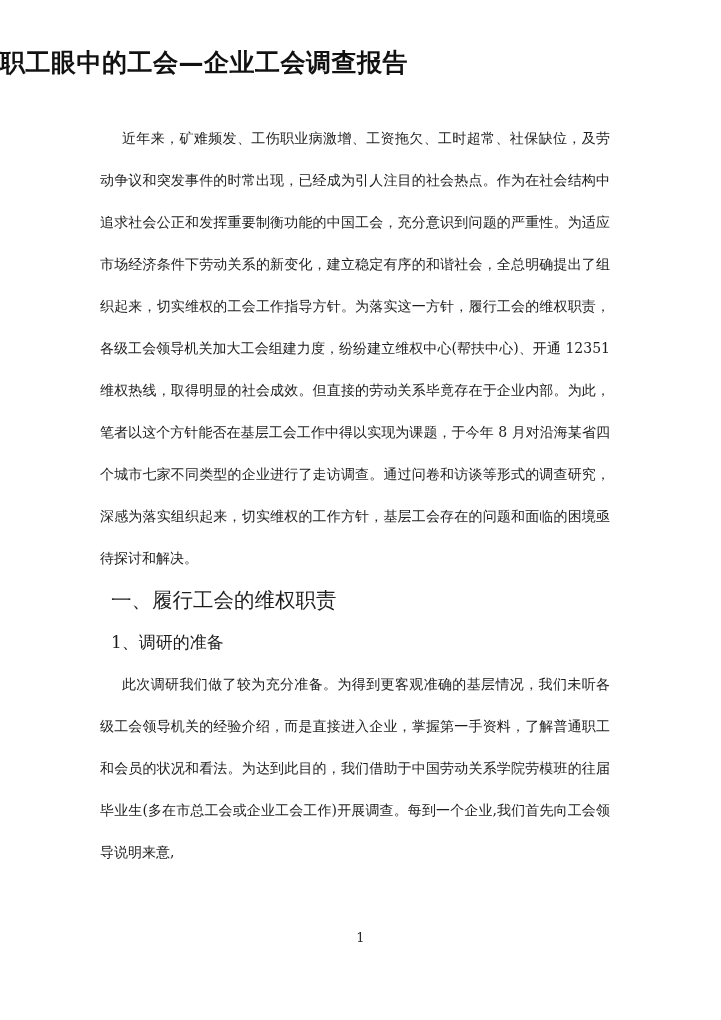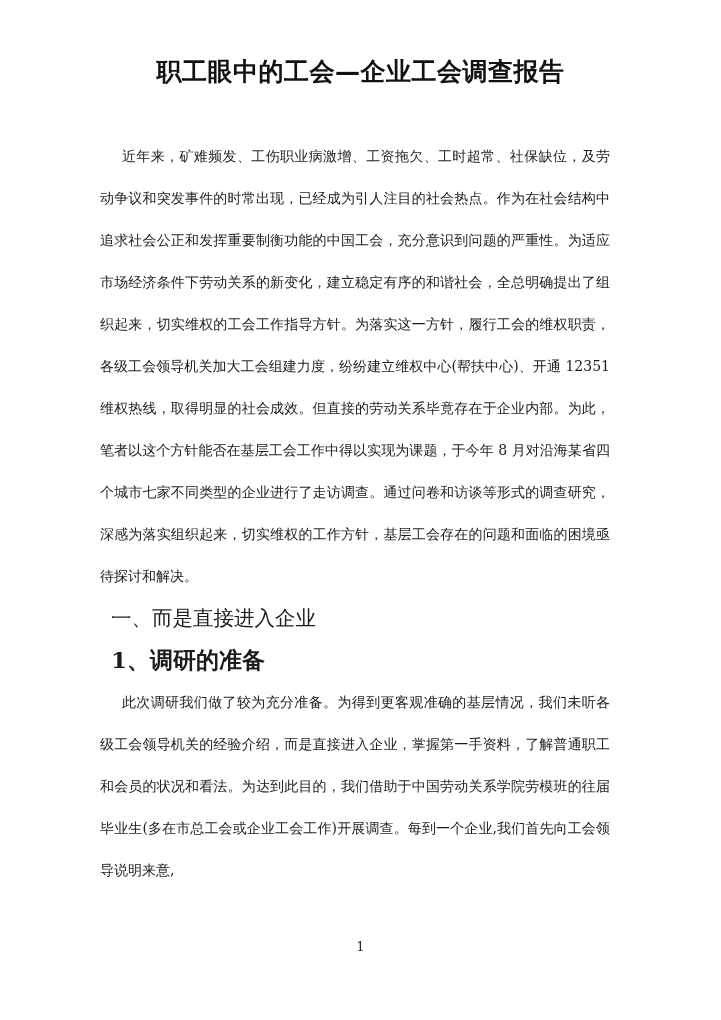--- a/index.html
+++ b/index.html
@@ -16,27 +16,27 @@
     position: relative;
   }
   .page {
     position: relative;
     width: 721px;
     height: 1020px;
     background: #ffffff;
     box-sizing: border-box;
   }
   .doc-title {
-    text-align: center;
+    text-align: left;
     font-family: "DejaVu Sans", "Liberation Sans", sans-serif;
     font-weight: bold;
     font-size: 25px;
     letter-spacing: 0.5px;
     color: #111111;
-    margin: 9px;
+    margin: 0;
     padding-top: 46px;
     line-height: 34px;
     white-space: nowrap;
   }
   .body-block {
     margin: 0;
     padding: 0 111px 0 100px;
     padding-top: 37px;
   }
   .para {
@@ -55,23 +55,23 @@
   .heading-l1 {
     margin: 0;
     font-size: 20.5px;
     line-height: 42px;
     font-weight: normal;
     text-indent: 11px;
     color: #1c1c1c;
   }
   .heading-l2 {
     margin: 0;
-    font-size: 23px;
+    font-size: 17px;
     line-height: 42px;
-    font-weight: bold;
+    font-weight: normal;
     text-indent: 11px;
     color: #1c1c1c;
   }
   .page-number {
     position: absolute;
     left: 0;
     right: 0;
     top: 930px;
     text-align: center;
     font-size: 13px;
@@ -84,21 +84,21 @@
 <body>
 
 <div class="page">
 
   <h1 class="doc-title">职工眼中的工会—企业工会调查报告</h1>
 
   <div class="body-block">
 
     <p class="para indent">近年来，矿难频发、工伤职业病激增、工资拖欠、工时超常、社保缺位，及劳动争议和突发事件的时常出现，已经成为引人注目的社会热点。作为在社会结构中追求社会公正和发挥重要制衡功能的中国工会，充分意识到问题的严重性。为适应市场经济条件下劳动关系的新变化，建立稳定有序的和谐社会，全总明确提出了组织起来，切实维权的工会工作指导方针。为落实这一方针，履行工会的维权职责，各级工会领导机关加大工会组建力度，纷纷建立维权中心(帮扶中心)、开通 12351 维权热线，取得明显的社会成效。但直接的劳动关系毕竟存在于企业内部。为此，笔者以这个方针能否在基层工会工作中得以实现为课题，于今年 8 月对沿海某省四个城市七家不同类型的企业进行了走访调查。通过问卷和访谈等形式的调查研究，深感为落实组织起来，切实维权的工作方针，基层工会存在的问题和面临的困境亟待探讨和解决。</p>
 
-    <p class="heading-l1">一、而是直接进入企业</p>
+    <p class="heading-l1">一、履行工会的维权职责</p>
 
     <p class="heading-l2">1、调研的准备</p>
 
     <p class="para indent">此次调研我们做了较为充分准备。为得到更客观准确的基层情况，我们未听各级工会领导机关的经验介绍，而是直接进入企业，掌握第一手资料，了解普通职工和会员的状况和看法。为达到此目的，我们借助于中国劳动关系学院劳模班的往届毕业生(多在市总工会或企业工会工作)开展调查。每到一个企业,我们首先向工会领导说明来意,</p>
 
   </div>
 
   <div class="page-number">1</div>
 
 </div>

